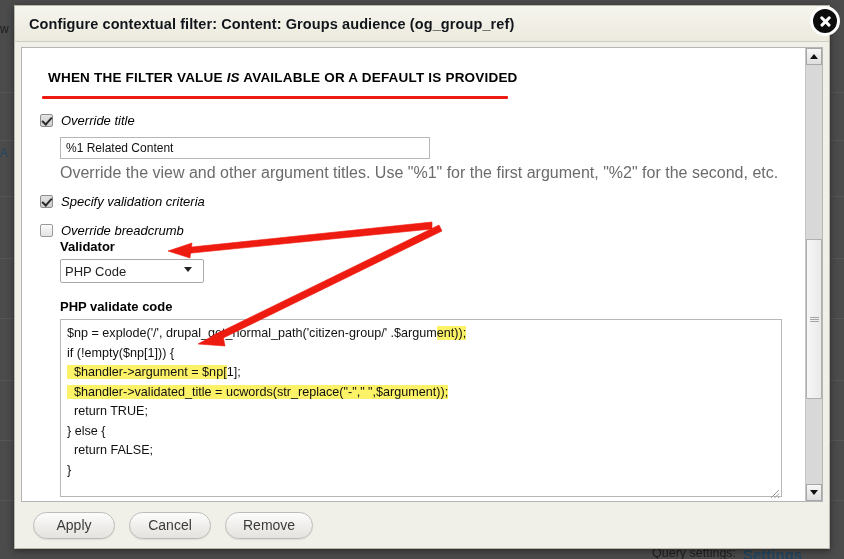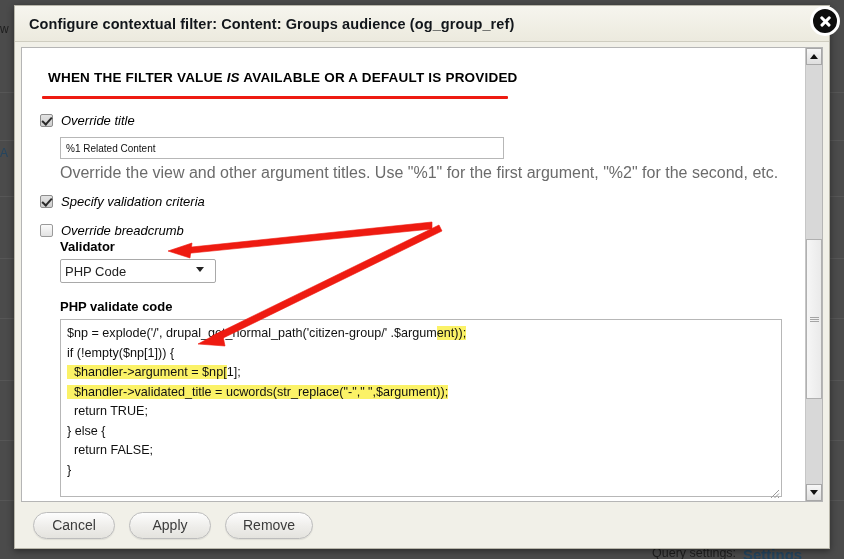--- a/index.html
+++ b/index.html
@@ -165,25 +165,25 @@
     border-width: 0 2px 2px 0;
     transform: rotate(42deg);
   }
   .cbox-label {
     font-size: 13px;
     color: #000;
   }
 
   .text-input {
     margin: 9px 0 0 20px;
-    width: 444px;
+    width: 370px;
     height: 22px;
     border: 1px solid #b7b7b7;
     box-sizing: border-box;
-    font-size: 10px;
+    font-size: 12px;
     color: #111;
     padding: 2px 5px;
     background: #fff;
     font-family: "Liberation Sans", sans-serif;
     border-radius: 0;
   }
   .desc {
     margin: 6px 0 0 20px;
     font-size: 16px;
     color: #6b6b6b;
@@ -193,21 +193,21 @@
   .sub-block { margin-left: 20px; }
   .sub-label {
     font-size: 13px;
     font-weight: bold;
     color: #000;
     margin-top: 1px;
   }
 
   select.validator {
     margin-top: 5px;
-    width: 156px;
+    width: 144px;
     height: 24px;
     font-size: 13px;
     font-family: "Liberation Sans", sans-serif;
     color: #222;
     background: #fff;
     border: 1px solid #a9a9a9;
     padding-left: 4px;
     border-radius: 2px;
     -webkit-appearance: none;
     appearance: none;
@@ -494,17 +494,17 @@
           <span class="grip"></span>
         </div>
       </div>
       <div class="sb-btn bottom">
         <span class="sb-arrow-down"></span>
       </div>
     </div>
   </div>
 
   <div id="footer">
+    <button class="pill">Apply</button>
     <button class="pill">Cancel</button>
-    <button class="pill">Apply</button>
     <button class="pill">Remove</button>
   </div>
 </div>
 
 </body></html>

